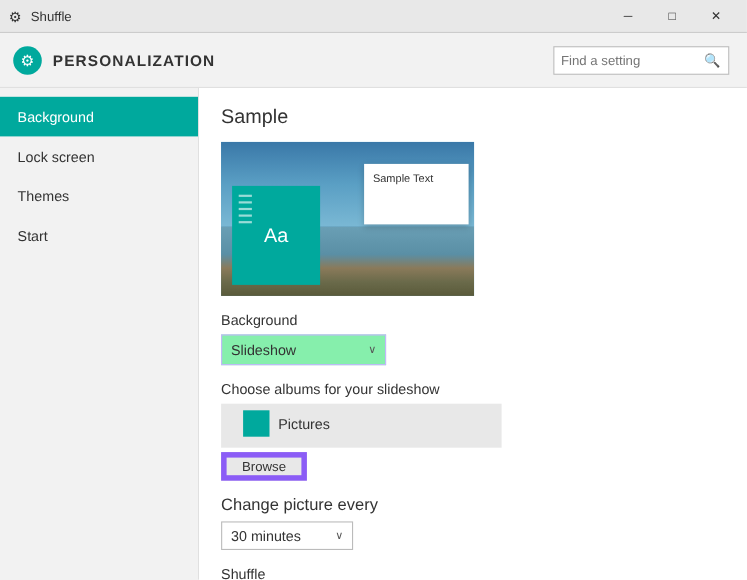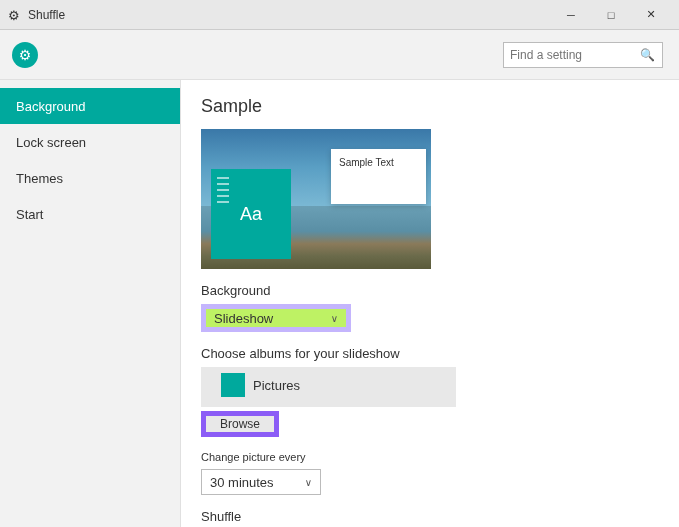--- a/index.html
+++ b/index.html
@@ -226,22 +226,22 @@
 
     
     .field-label {
       font-size: 13px;
       color: #333;
       margin-bottom: 6px;
     }
     .dropdown-select {
       width: 150px;
       height: 28px;
-      border: 5px solid #c4b5fd;
-      background: #bef264;
+      border: 1px solid #c4b5fd;
+      background: #86efac;
       padding: 0 8px;
       font-size: 13px;
       color: #333;
       display: flex;
       align-items: center;
       justify-content: space-between;
       cursor: pointer;
       margin-bottom: 14px;
     }
     .dropdown-arrow {
@@ -281,21 +281,21 @@
       padding: 0 14px;
       border: 5px solid #8b5cf6;
       background: #e8e8e8;
       font-size: 12px;
       color: #333;
       cursor: pointer;
       margin-bottom: 14px;
     }
 
     .change-picture-label {
-      font-size: 11px;
+      font-size: 15px;
       color: #333;
       margin-bottom: 6px;
     }
     .dropdown-select-sm {
       width: 120px;
       height: 26px;
       border: 1px solid #bbb;
       background: white;
       padding: 0 8px;
       font-size: 13px;
@@ -328,20 +328,21 @@
   <div class="title-bar-controls">
     <button class="title-bar-btn">─</button>
     <button class="title-bar-btn">□</button>
     <button class="title-bar-btn close">✕</button>
   </div>
 </div>
 
 <div class="app-header">
   <div class="app-header-left">
     <div class="gear-icon">⚙</div>
+    <span class="app-title">PERSONALIZATION</span>
   </div>
   <div class="search-box">
     <input class="search-input" type="text" placeholder="Find a setting" style="">
     <span>🔍</span>
   </div>
 </div>
 
 <div class="app-body">
 
   <div class="sidebar">

